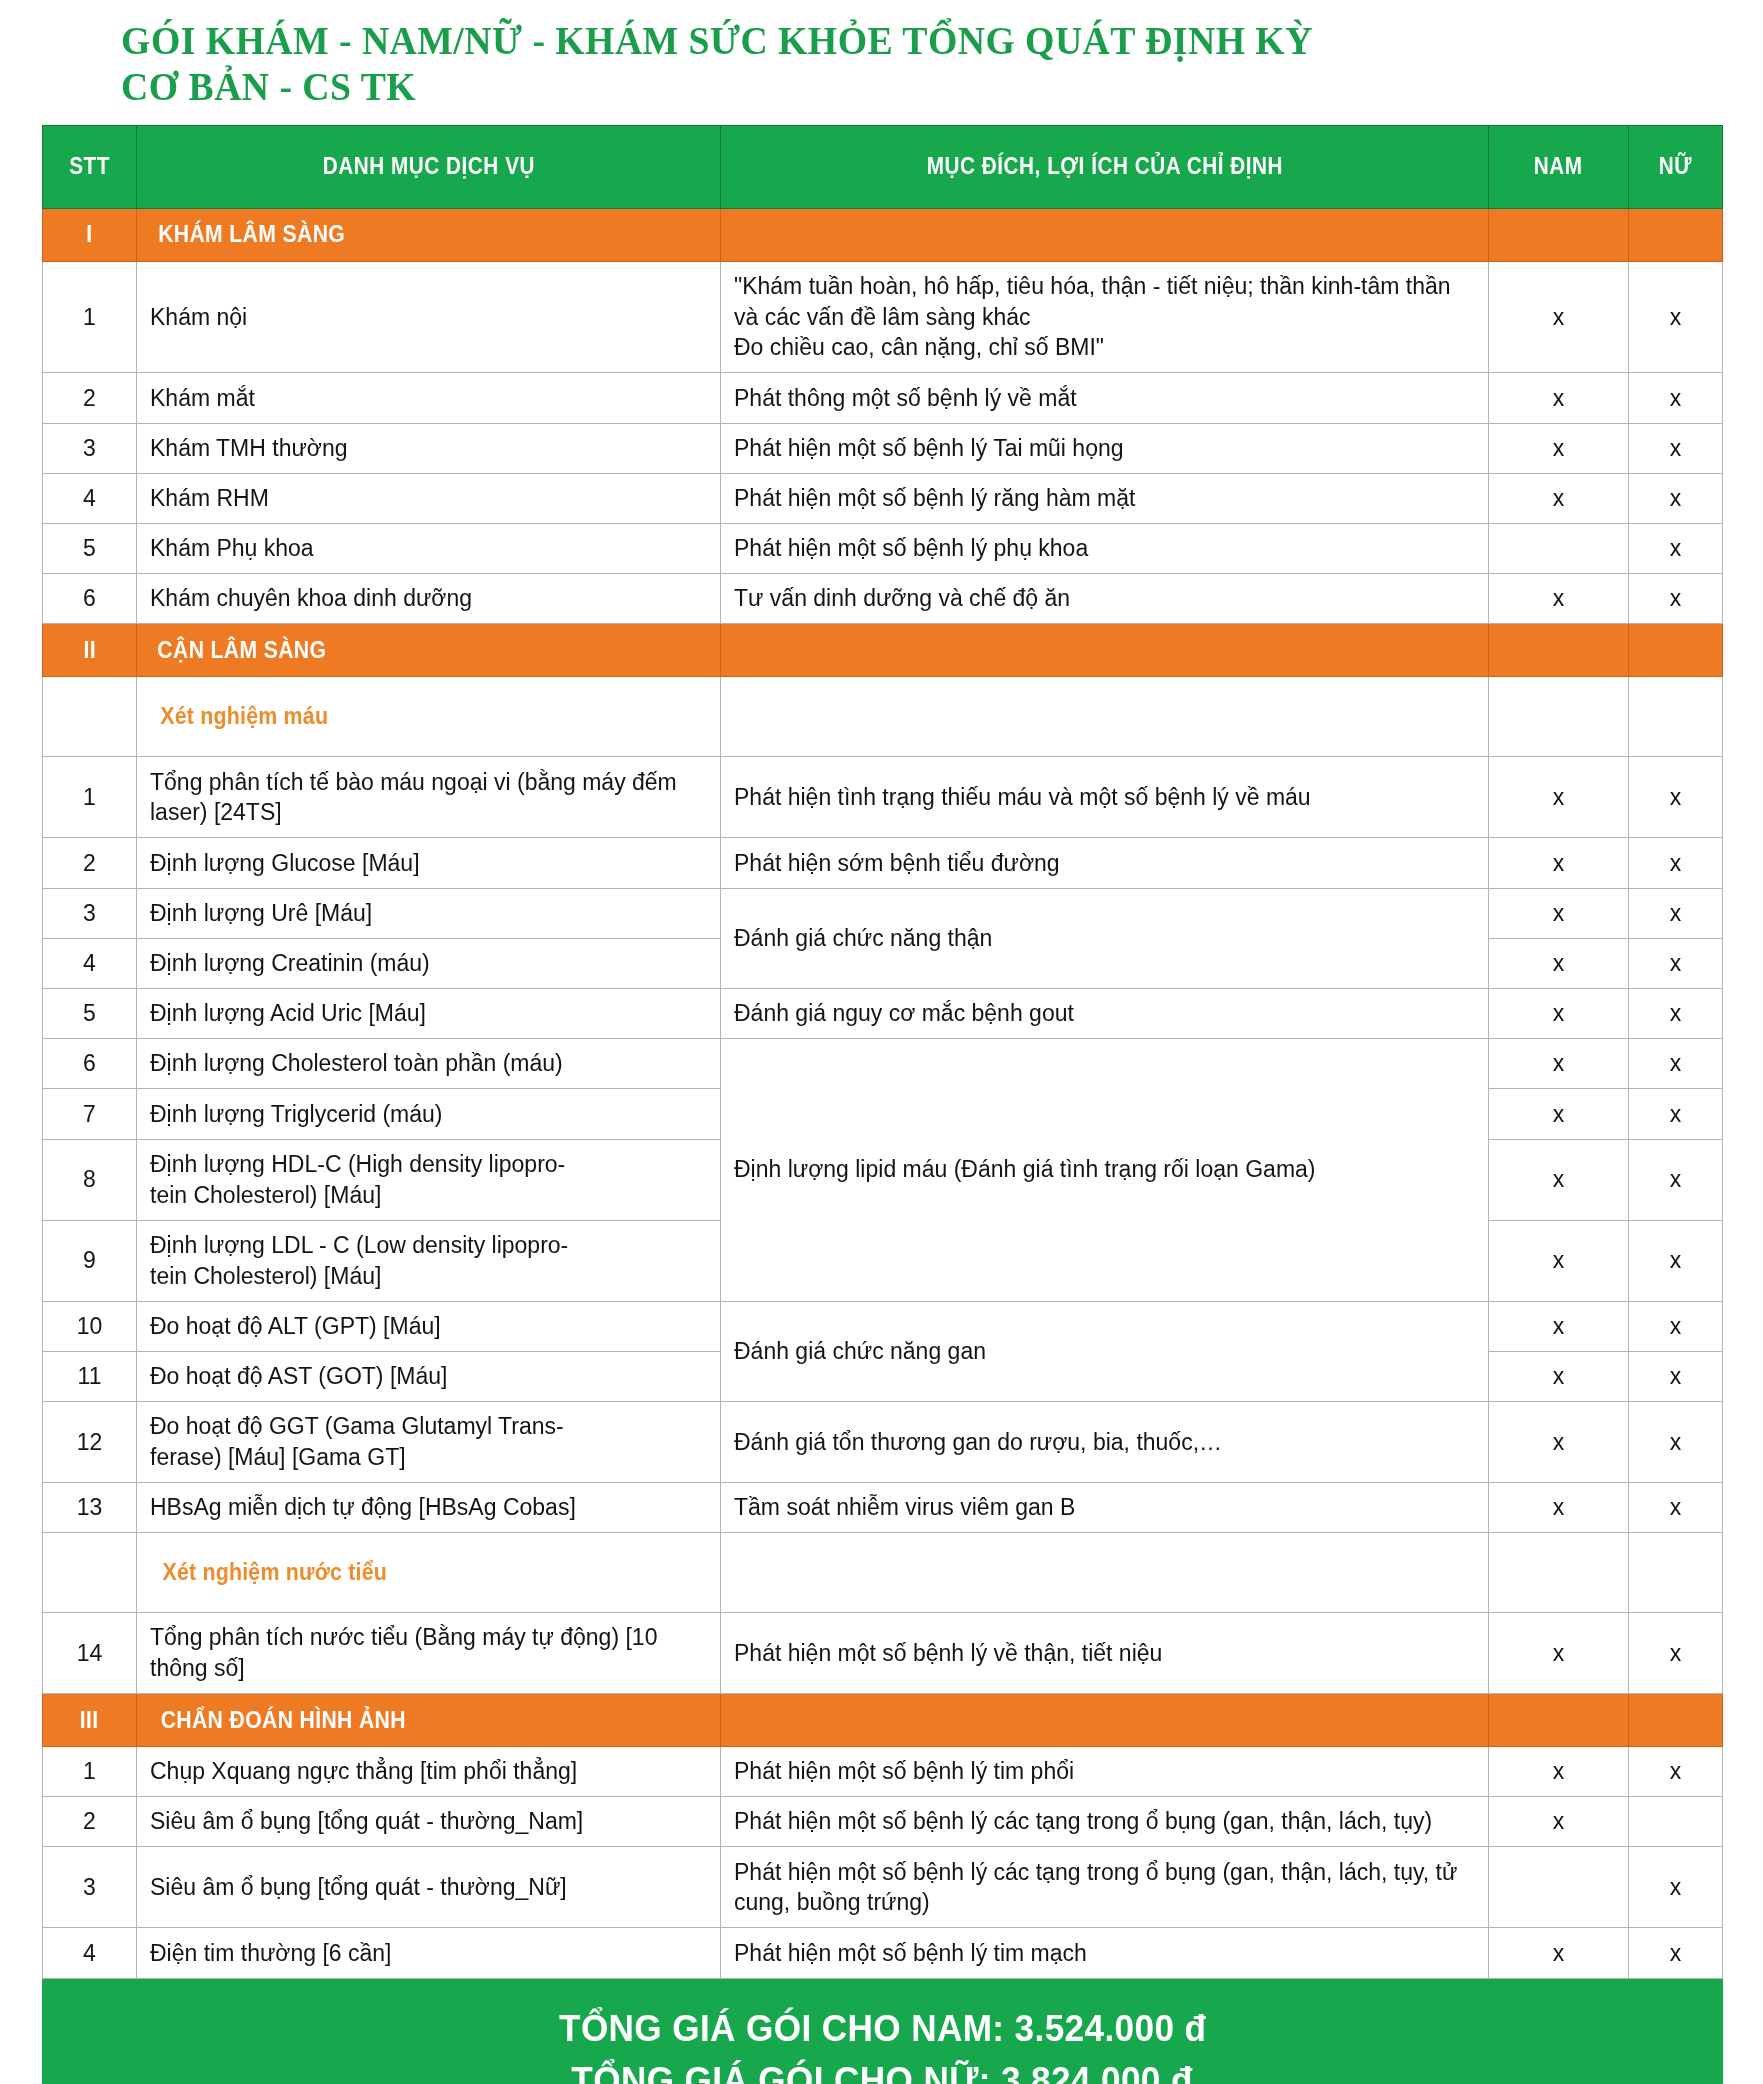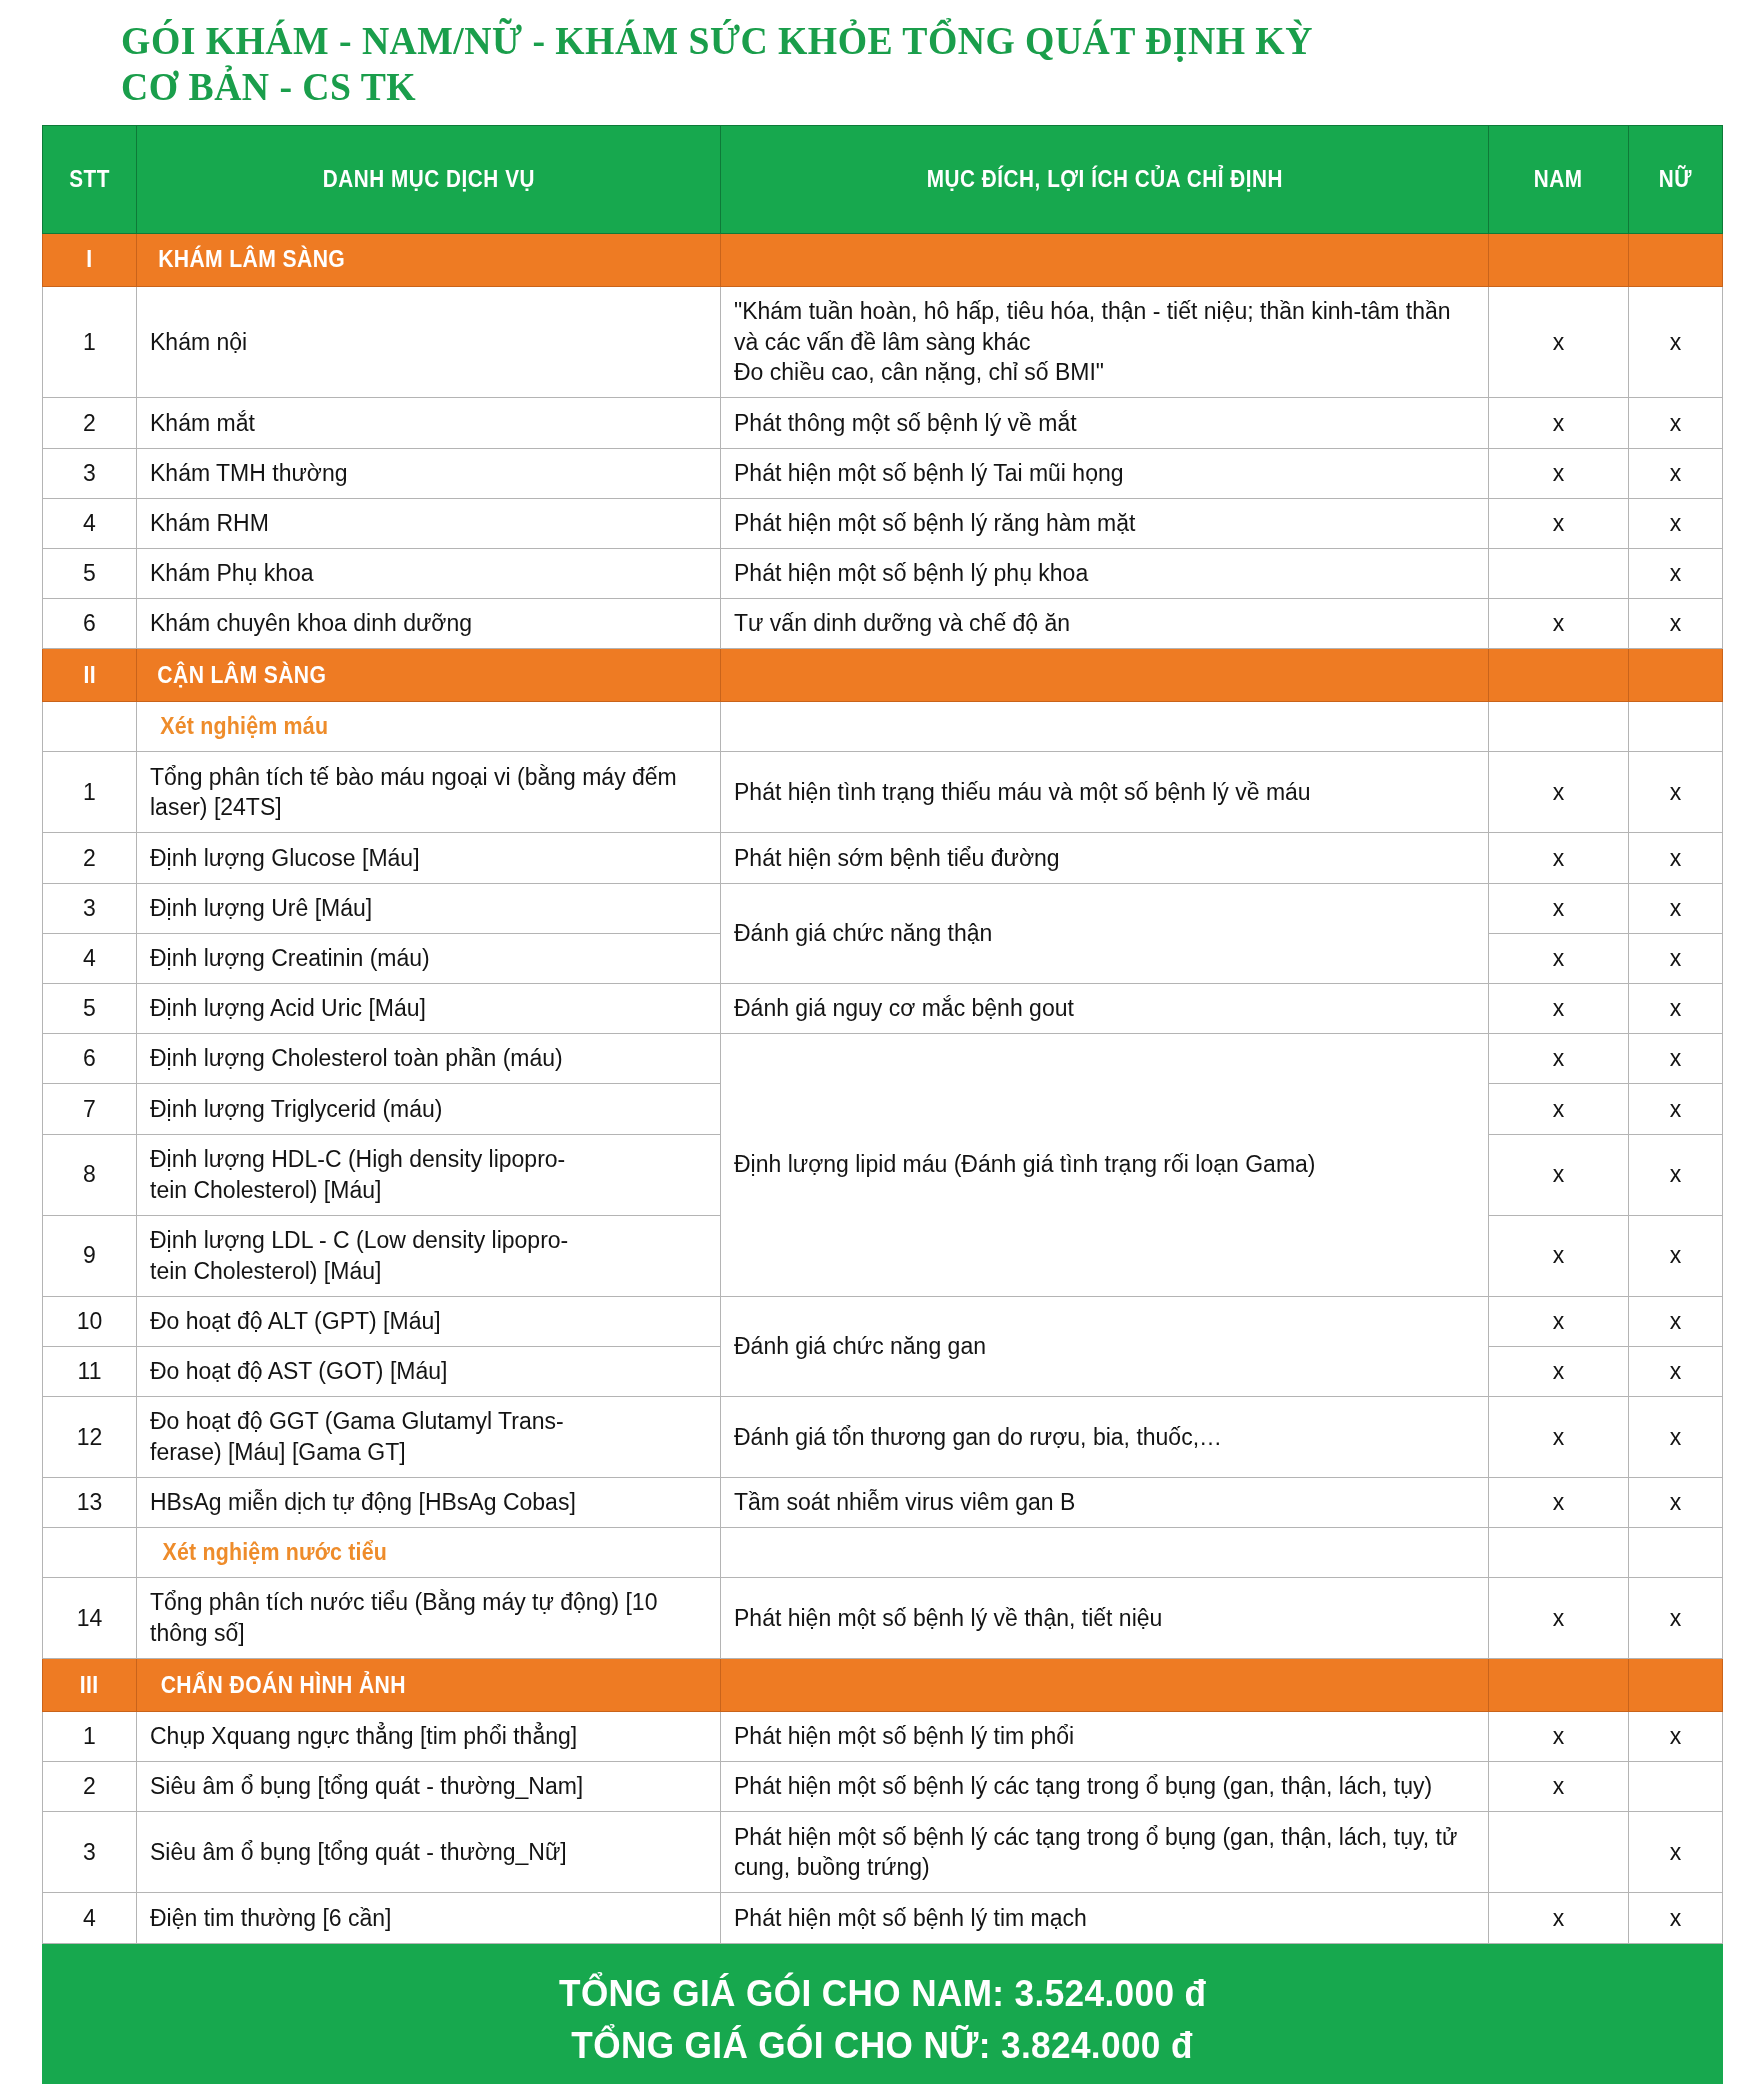--- a/index.html
+++ b/index.html
@@ -60,21 +60,21 @@
   }
 
   
   thead tr.head-row th {
     background: #17a84e;
     color: #ffffff;
     font-size: 23px;
     font-weight: bold;
     letter-spacing: 0.6px;
     text-align: center;
-    height: 108px;
+    height: 83px;
     padding: 5.5px 7.3px;
     border-color: #0e7a38;
     transform: none;
   }
   thead tr.head-row th .hdr-txt {
     display: inline-block;
     transform: scaleX(0.9);
   }
 
   
@@ -93,21 +93,21 @@
   }
   tr.section-row td.sec-num {
     text-align: center;
     padding: 3.7px 5.5px;
   }
   tr.section-row td .sec-txt { display:inline-block; transform: scaleX(0.92); }
 
   
   tr.subgroup-row td {
     background: #ffffff;
-    height: 50px;
+    height: 80px;
     padding: 5.5px 16.5px;
   }
   tr.subgroup-row td.sub-label {
     color: #ee8c2b;
     font-size: 23px;
     font-weight: bold;
     letter-spacing: 0.2px;
   }
   tr.subgroup-row td .sub-txt { display:inline-block; transform: scaleX(0.93); }
 

